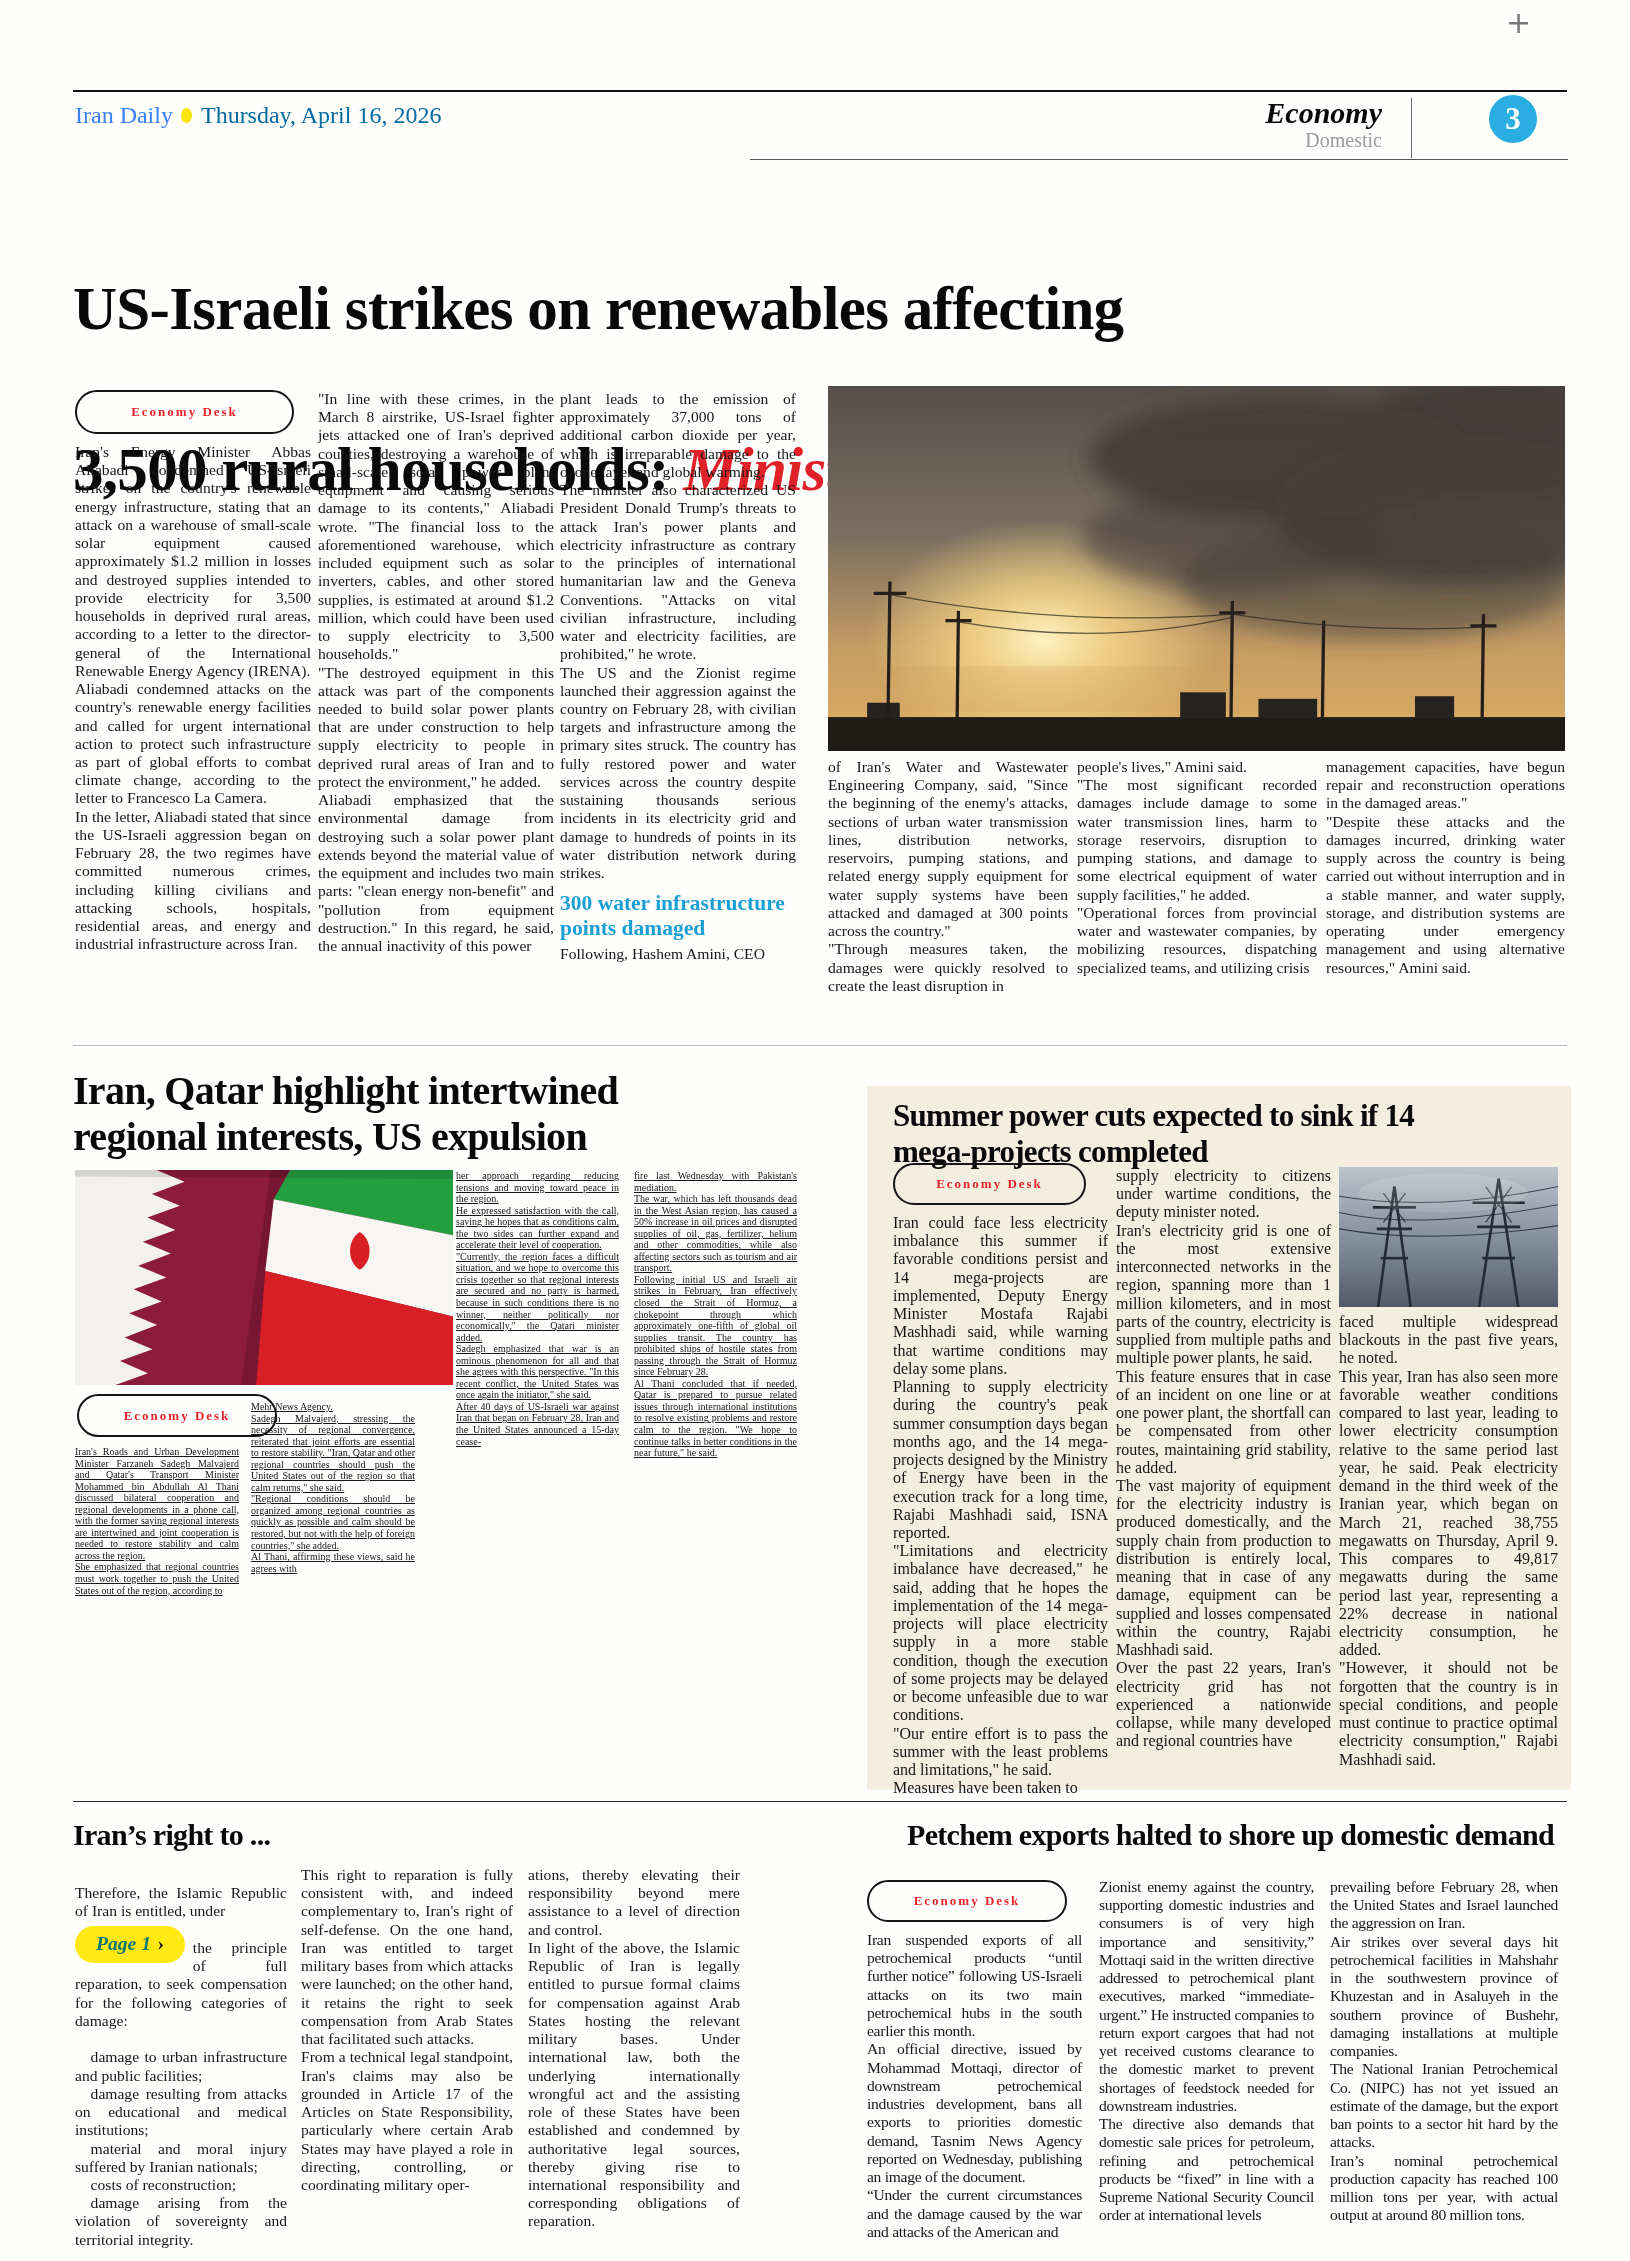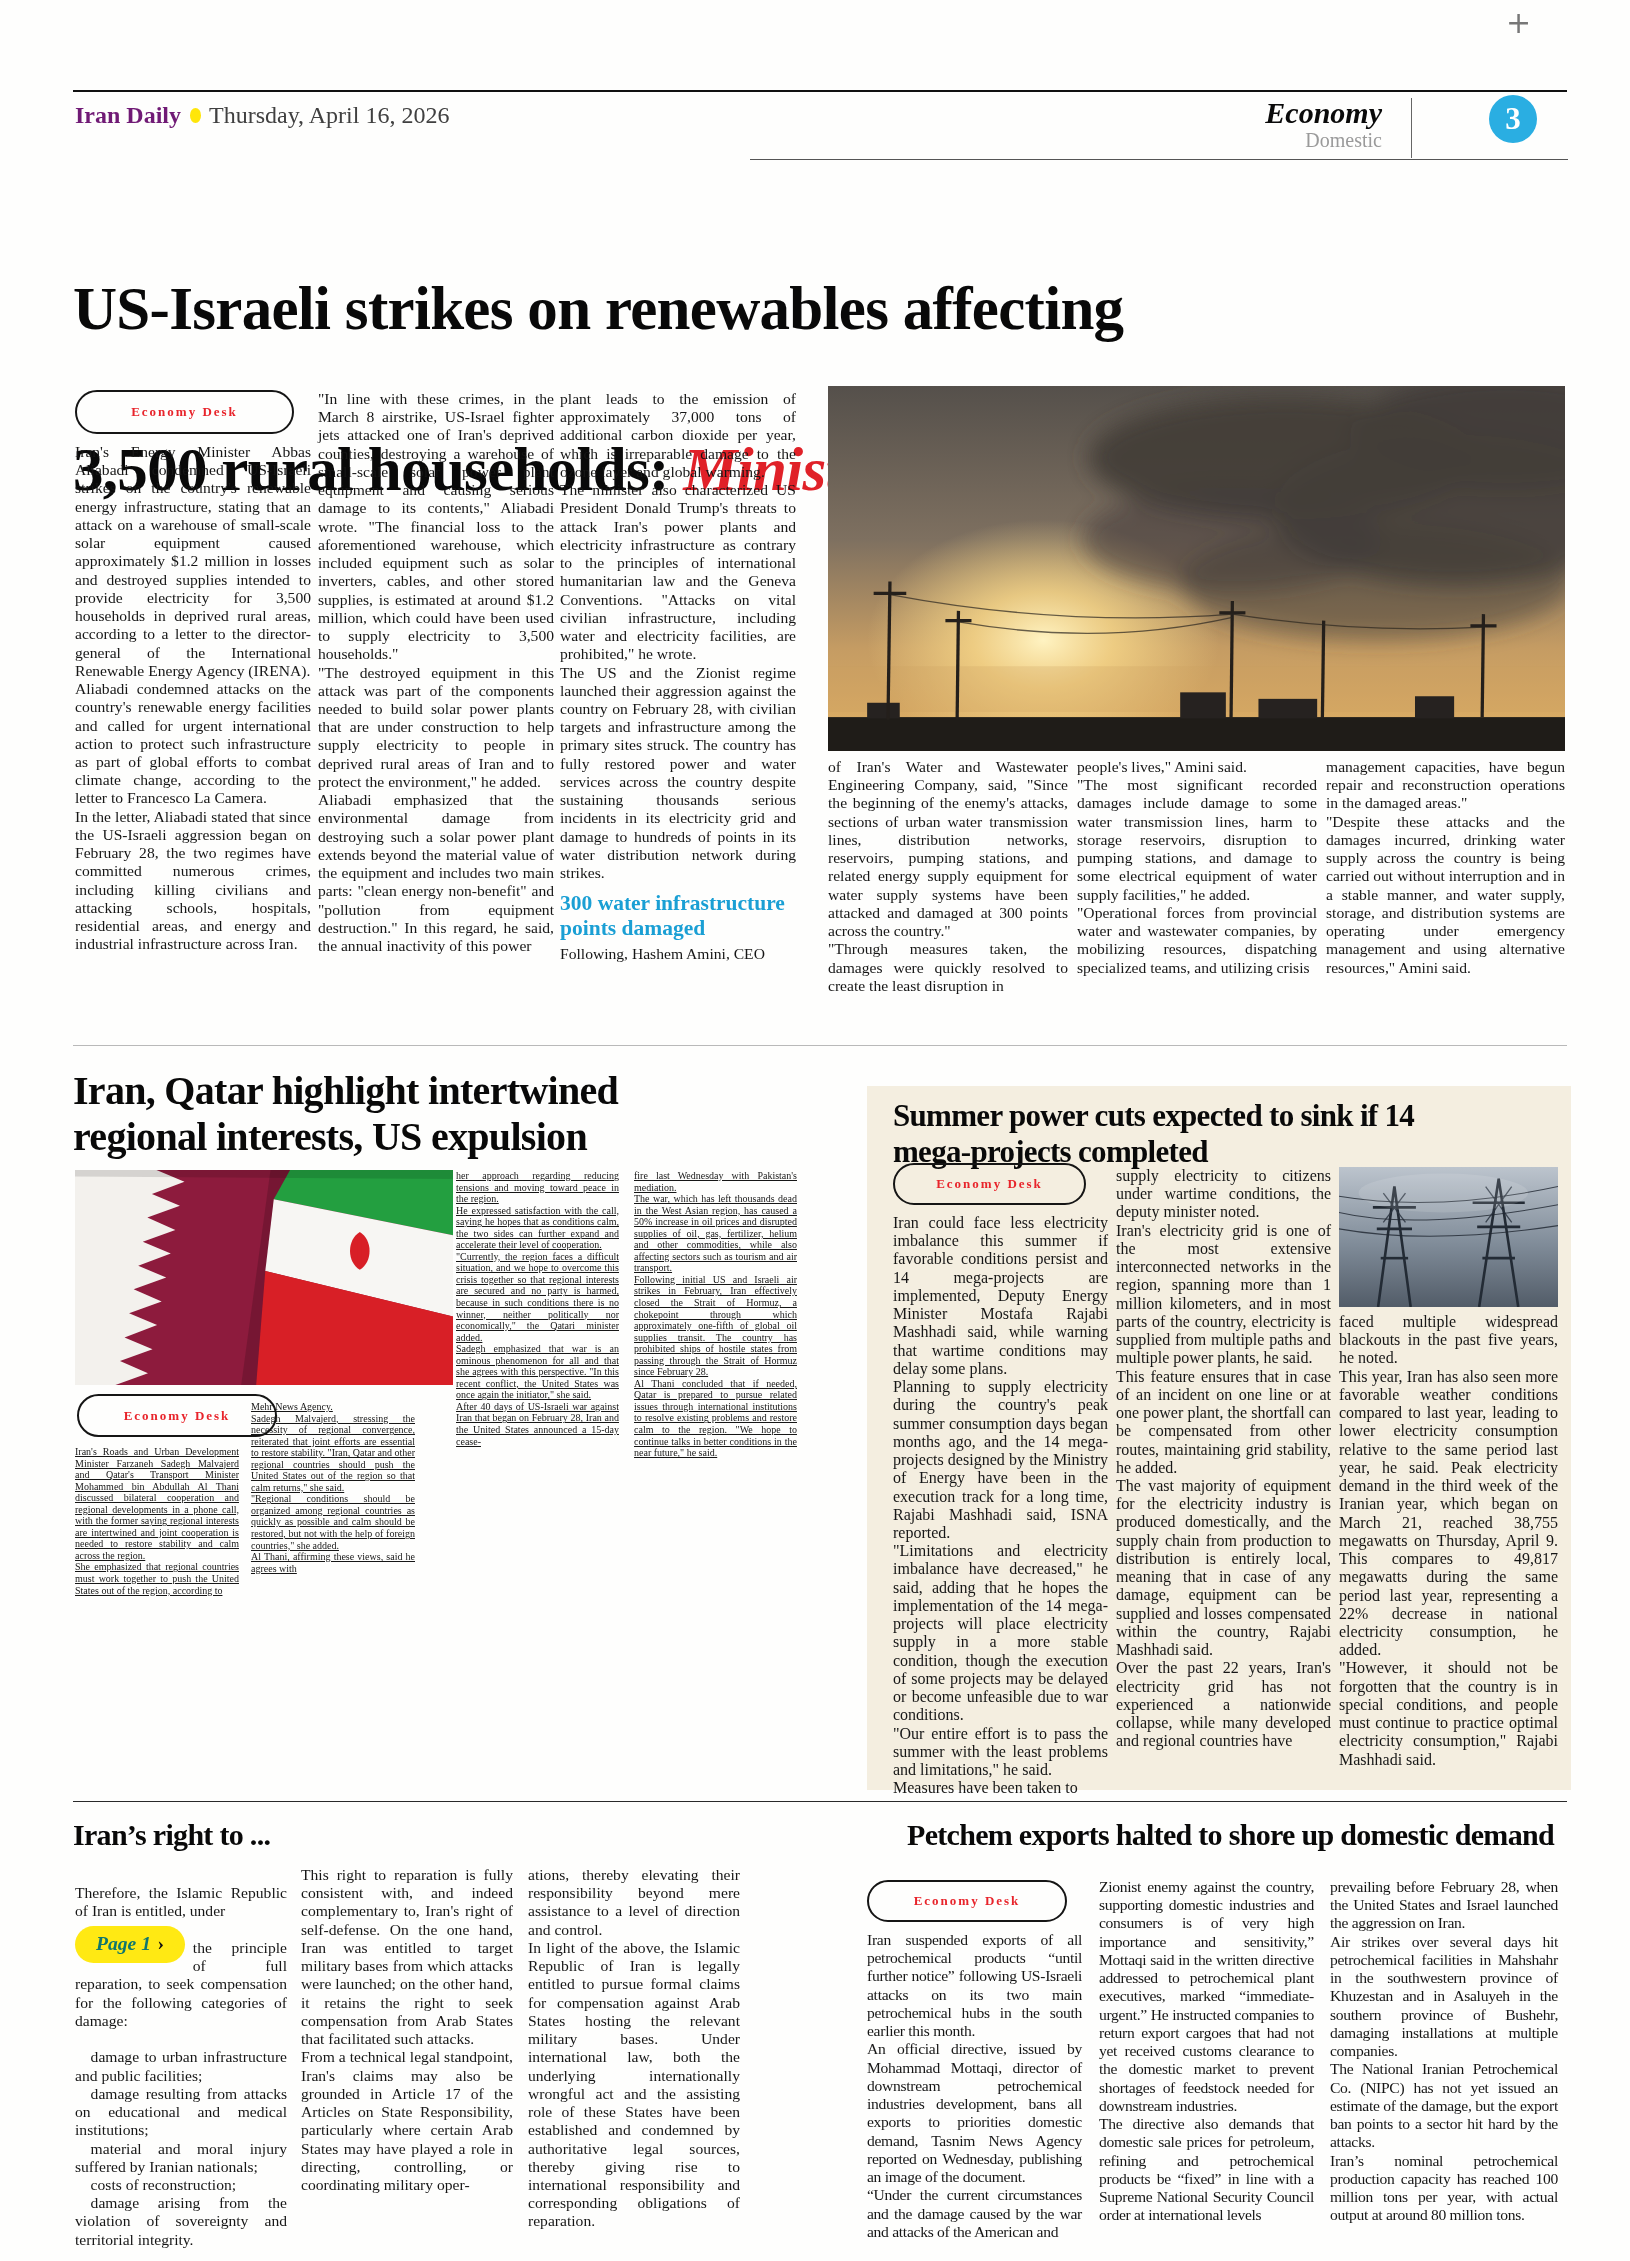--- a/index.html
+++ b/index.html
@@ -12,23 +12,23 @@
   .cond{letter-spacing:-0.3px;}
   .headline{font-weight:700;color:#090909;letter-spacing:-0.7px;white-space:pre-line;}
   .h-xl{font-size:61px;line-height:1.32;}
   .h-l{font-size:40px;line-height:1.16;}
   .h-m{font-size:31px;line-height:1.16;}
   .h-s{font-size:30px;line-height:1.1;}
   .accent-red{color:#e02128;font-style:italic;}
   .desk-badge{display:flex;align-items:center;justify-content:center;border:2px solid #151515;border-radius:651px;color:#e8242b;font-weight:700;font-size:13px;letter-spacing:2px;background:transparent;}
   .subhead-blue{color:#1a9fd4;font-weight:700;font-size:21.5px;line-height:1.15;margin:9px 0 3.9px 0;text-align:left;}
   .masthead-row{display:flex;align-items:center;gap:8.5px;font-size:24px;}
-  .masthead{font-weight:700;color:#701a75;}
+  .masthead{font-weight:400;color:#3b82f6;}
   .date-dot{width:11px;height:14.3px;border-radius:50%;background:#ffe60a;}
-  .date{color:#404040;}
+  .date{color:#0369a1;}
   .section-block{text-align:right;}
   .section-title{font-weight:700;font-size:30px;color:#0a0a0a;line-height:1.05;font-style:italic;}
   .section-sub{font-size:20px;color:#9a9a9a;line-height:1.1;}
   .page-circle{width:48px;height:48px;border-radius:50%;background:#2aaee2;color:#fff;font-weight:700;font-size:31px;display:flex;align-items:center;justify-content:center;}
   .photo{position:absolute;overflow:hidden;background:#777;}
   .photo svg{display:block;width:100%;height:100%;}
   .beige-box{position:absolute;background:#f4eee0;}
   .page-ref{float:left;display:inline-flex;align-items:center;justify-content:center;gap:6.5px;background:#ffe913;border-radius:651px;width:110px;height:37px;margin:5.2px 7.8px 3.9px 0;}
   .page-ref .lbl{color:#0f766e;font-style:italic;font-weight:700;font-size:19.6px;}
   .page-ref .chev{color:#111;font-size:19.6px;font-weight:700;font-style:normal;}

